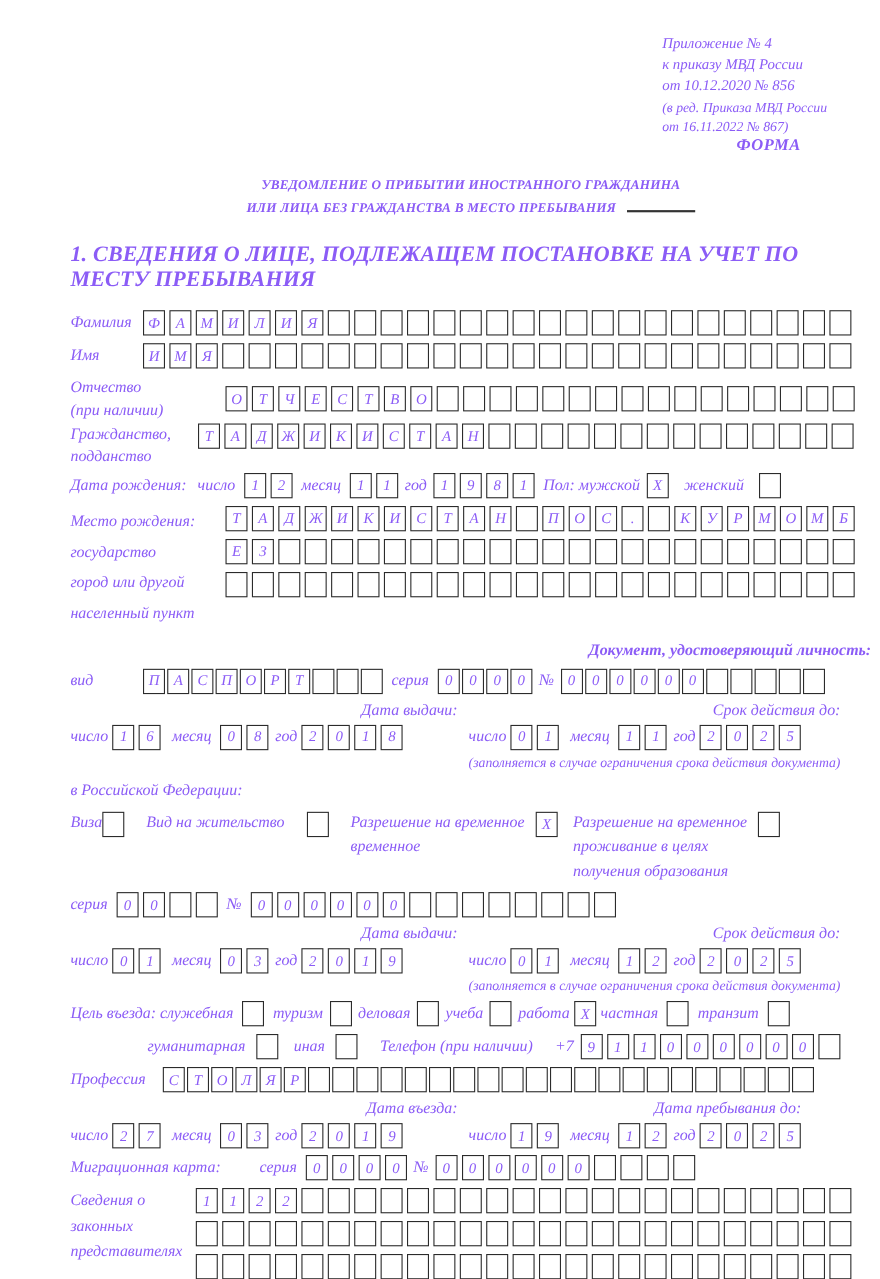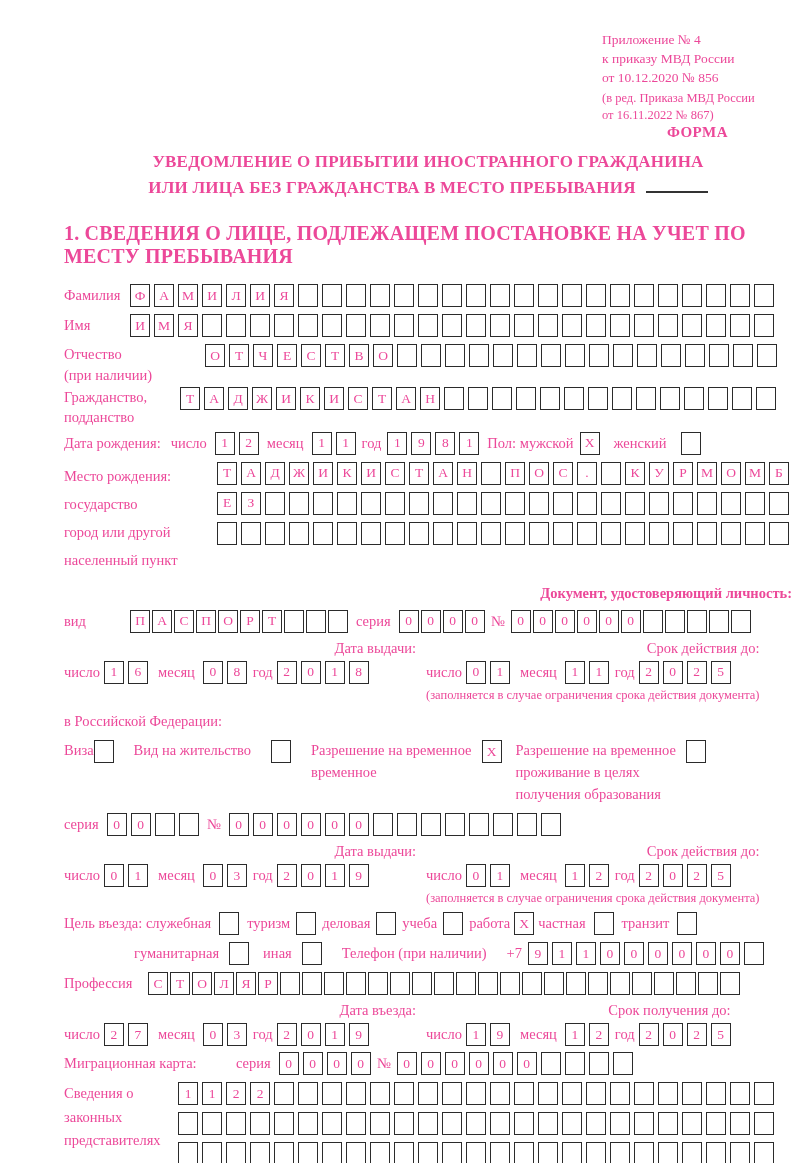--- a/index.html
+++ b/index.html
@@ -1,24 +1,24 @@
 <!DOCTYPE html>
 <html><head>
 <meta charset="utf-8">
 <style>
   html,body{margin:0;padding:0;background:#ffffff;}
   .page{width:800px;height:1163px;box-sizing:border-box;overflow:hidden;
-        padding:30px 8px 16px 64px;position:relative;color:#ec4899;
-        font-family:"Liberation Serif", "DejaVu Serif", serif;font-size:14.5px;}
+        padding:30px 8px 16px 64px;position:relative;color:#8b5cf6;
+        font-family:"Liberation Serif", "DejaVu Serif", serif;font-size:14.5px;font-style:italic;}
   
   .ref-block{margin-left:538px;line-height:1.42;font-size:13.5px;}
   .ref-sub{margin-left:538px;line-height:1.36;font-size:12.5px;margin-top:3px;}
   .forma{margin-right:64px;text-align:right;font-weight:bold;font-size:15px;letter-spacing:.5px;}
   
-  .title{margin-top:8px;text-align:center;font-weight:bold;font-size:17px;line-height:1.5;letter-spacing:.2px;}
+  .title{margin-top:18px;text-align:center;font-weight:bold;font-size:12px;line-height:1.5;letter-spacing:.2px;}
   .title-underline{display:inline-block;width:62px;border-bottom:2.2px solid #333;height:14px;margin-left:10px;}
   .sec-head{margin-top:22px;margin-bottom:16px;font-weight:bold;font-size:20px;letter-spacing:.2px;}
   
   .row{display:flex;align-items:center;margin-bottom:7px;}
   .row.top{align-items:flex-start;}
   .lbl{flex:none;}
   .lbl2{line-height:1.4;}
   .cells{display:inline-flex;gap:4px;flex:none;}
   .cells.tight{gap:2px;}
   .cell,.cbx{box-sizing:border-box;width:20px;height:23px;border:1.6px solid #2b2b2b;
@@ -121,21 +121,21 @@
         <span class="cell"></span>
         <span class="cell"></span>
         <span class="cell"></span>
         <span class="cell"></span>
         <span class="cell"></span>
         <span class="cell"></span>
         <span class="cell"></span>
       </span>
   </div>
 
-  <div class="row top" style="margin-bottom:2px;">
+  <div class="row top" style="margin-bottom:2px;align-items:center;">
     <span class="lbl lbl2" style="width:141px">
       <span>Отчество</span><br>
       <span>(при наличии)</span>
     </span>
     <span class="cells">
         <span class="cell">О</span>
         <span class="cell">Т</span>
         <span class="cell">Ч</span>
         <span class="cell">Е</span>
         <span class="cell">С</span>
@@ -223,21 +223,21 @@
       <span class="gap8"></span>
     <span>Пол: мужской</span>
       <span class="gap6"></span>
     <span class="cbx">X</span>
       <span class="gap14"></span>
     <span>женский</span>
       <span class="gap14"></span>
     <span class="cbx"></span>
   </div>
 
-  <div class="row top" style="margin-bottom:3px;gap:12px;">
+  <div class="row top" style="margin-bottom:3px;">
     <span class="lbl lbl2" style="width:141px;line-height:1.95;">
       <span>Место рождения:</span><br>
       <span>государство</span><br>
       <span>город или другой</span><br>
       <span>населенный пункт</span>
     </span>
     <span class="stack">
       <span class="cells">
           <span class="cell">Т</span>
           <span class="cell">А</span>
@@ -648,21 +648,21 @@
           <span class="gap4"></span>
         <span class="cells">
             <span class="cell">2</span>
             <span class="cell">0</span>
             <span class="cell">1</span>
             <span class="cell">9</span>
           </span>
       </div>
     </div>
     <div class="col-r">
-      <div class="col-head">Срок получения до:</div>
+      <div class="col-head">Дата пребывания до:</div>
       <div class="dategrp">
         <span>число</span>
           <span class="gap4"></span>
         <span class="cells">
             <span class="cell">1</span>
             <span class="cell">9</span>
           </span>
           <span class="gap10"></span>
         <span>месяц</span>
           <span class="gap8"></span>

